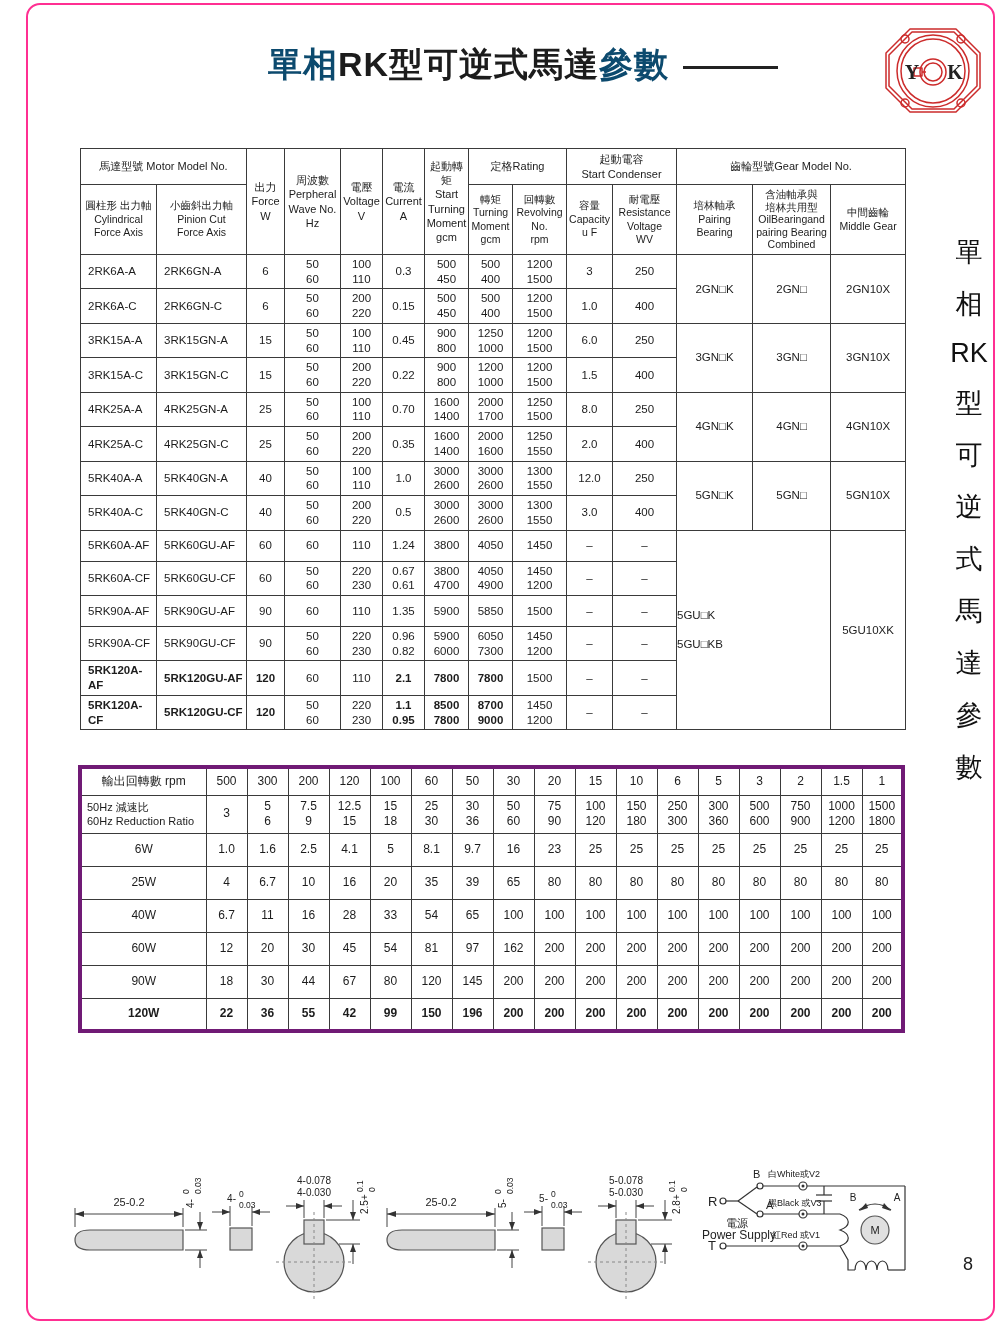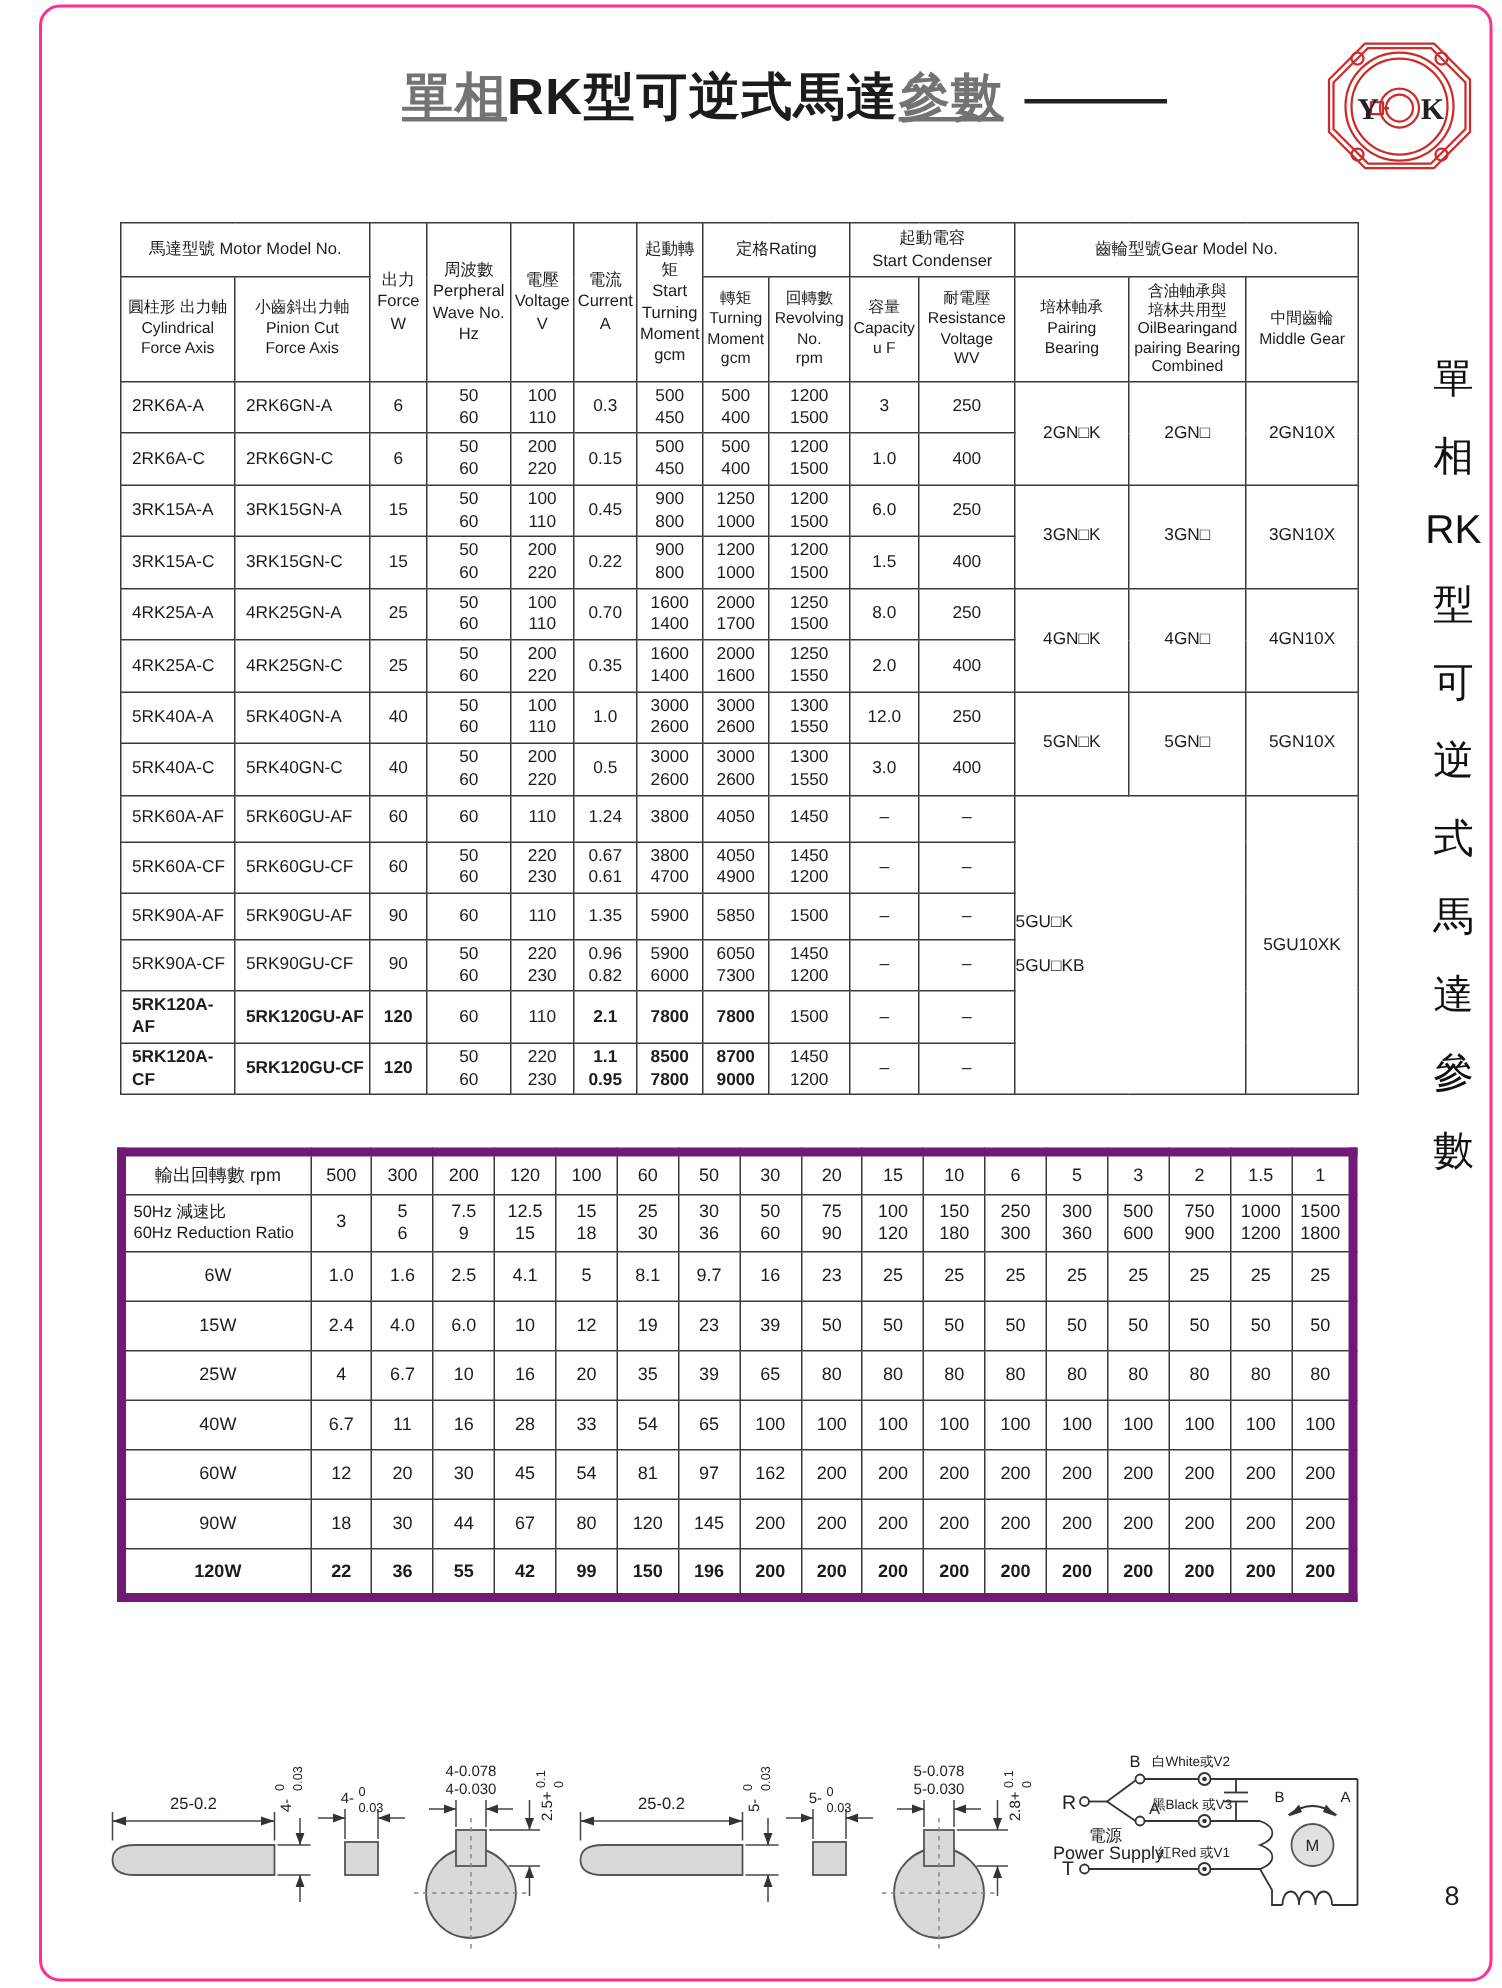--- a/index.html
+++ b/index.html
@@ -7,38 +7,38 @@
   .page {
     position: relative; width: 1001px; height: 1325px;
     background:#ffffff; font-family:"Liberation Sans", sans-serif; color:#1c1c1c;
     overflow:hidden;
   }
   .pink-border {
     position:absolute; left:26px; top:3px; width:969px; height:1318px;
     border:2px solid #ff2f92; border-radius:14px; pointer-events:none;
   }
   .title { position:absolute; left:268px; top:42px; font-size:34px; font-weight:700; letter-spacing:1px; white-space:nowrap; }
-  .title .gray { color:#737373;text-decoration:underline; }
+  .title .gray { color:#0c4a6e; }
   .title-dash { display:inline-block; width:95px; height:3px; background:#222; vertical-align:middle; margin-left:14px; }
   .side-text { position:absolute; left:944px; top:234px; width:50px; display:flex; flex-direction:column; gap:16px; align-items:center; font-size:27px; font-weight:500; color:#111; }
   .page-num { position:absolute; left:963px; top:1254px; font-size:18px; }
 
   table { border-collapse:collapse; table-layout:fixed; background:#fff; }
   th, td { border:1px solid #3a3a3a; text-align:center; vertical-align:middle; white-space:pre-line; line-height:1.28; padding:2px 1px; font-weight:400; }
 
   .motor { position:absolute; left:80px; top:148px; width:825px; font-size:11px; border:1px solid #0ea5e9; }
   .motor thead tr:nth-child(1) th { height:36px; }
   .motor thead tr:nth-child(2) th { height:70px; font-size:10.5px; }
   .motor thead th.oil-th { font-size:9px; line-height:1.2;margin-left:32px; }
   .motor tbody td { height:31px; font-size:11.5px; }
   .motor tbody td:nth-child(1), .motor tbody td:nth-child(2) { text-align:left; padding-left:7px; }
   .motor td.b { font-weight:700; }
   .motor td.gear-left { text-align:left; padding-left:0; }
 
-  .speed { position:absolute; left:78px; top:765px; width:827px; font-size:12px; border:6px solid #701a75; }
+  .speed { position:absolute; left:78px; top:765px; width:827px; font-size:12px; border:4px solid #701a75; }
   .speed thead th { height:28px; }
   .speed tr.ratio-row th, .speed tr.ratio-row td { height:38px; }
   .speed tr.ratio-row th { text-align:left; padding-left:5px; font-size:11px; }
   .speed tbody tr.watt th, .speed tbody tr.watt td { height:33px; }
   .speed tr.bold-row th, .speed tr.bold-row td { font-weight:700; }
 
   .diag { position:absolute; }
   svg text { font-family:"Liberation Sans", sans-serif; fill:#222; }
   svg .t11 { font-size:11px; } svg .t10 { font-size:10px; } svg .t9 { font-size:9px; } svg .t8 { font-size:8.5px; }
   svg .thin { stroke:#444; stroke-width:1; fill:none; }
@@ -524,40 +524,20 @@
           <td>25</td>
           <td>25</td>
           <td>25</td>
           <td>25</td>
           <td>25</td>
           <td>25</td>
           <td>25</td>
           <td>25</td>
         </tr>
         <tr class="watt">
-          <th>15W</th>
-          <td>2.4</td>
-          <td>4.0</td>
-          <td>6.0</td>
-          <td>10</td>
-          <td>12</td>
-          <td>19</td>
-          <td>23</td>
-          <td>39</td>
-          <td>50</td>
-          <td>50</td>
-          <td>50</td>
-          <td>50</td>
-          <td>50</td>
-          <td>50</td>
-          <td>50</td>
-          <td>50</td>
-          <td>50</td>
-        </tr>
-        <tr class="watt">
           <th>25W</th>
           <td>4</td>
           <td>6.7</td>
           <td>10</td>
           <td>16</td>
           <td>20</td>
           <td>35</td>
           <td>39</td>
           <td>65</td>
           <td>80</td>

